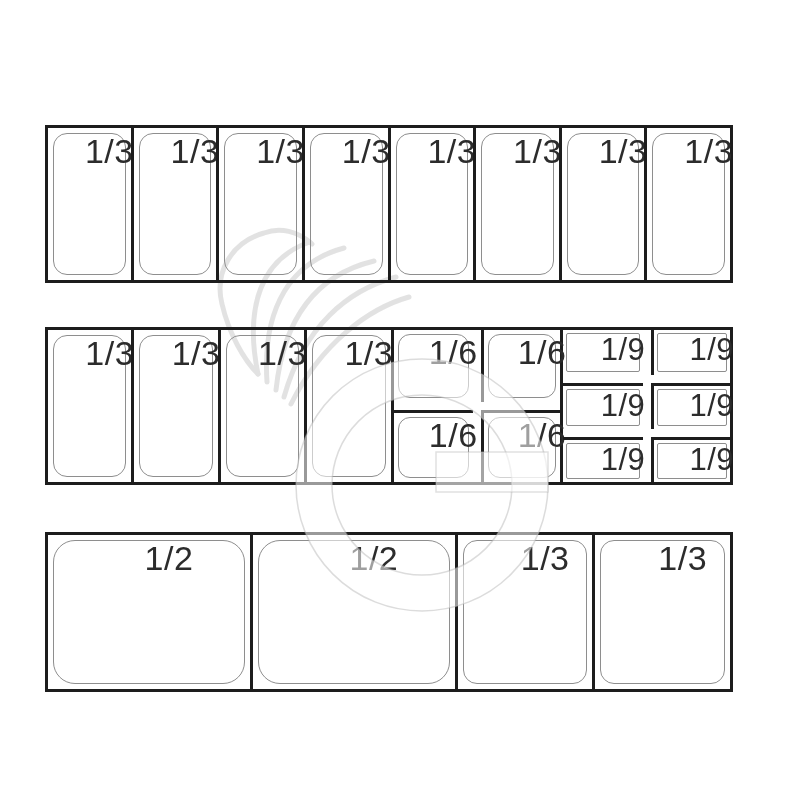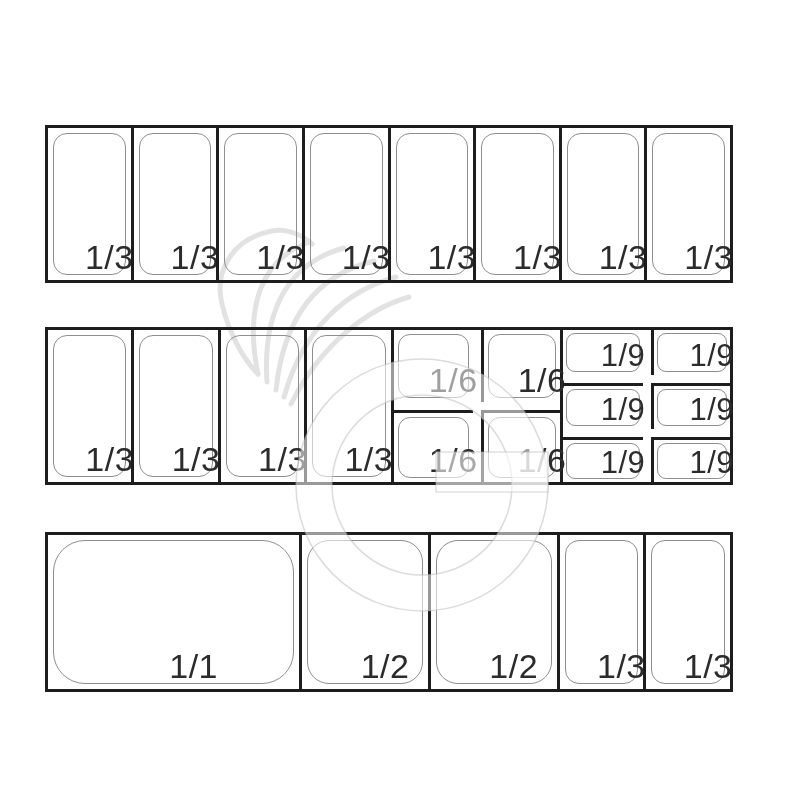--- a/index.html
+++ b/index.html
@@ -35,29 +35,29 @@
   .g6{flex:2 1 0;grid-template-columns:1fr 1fr;grid-template-rows:1fr 1fr;}
   .g9{flex:2 1 0;grid-template-columns:1fr 1fr;grid-template-rows:1fr 1fr 1fr;}
   .sub{position:relative;background:transparent;box-sizing:border-box;}
   .g6 .sub:nth-child(even),.g9 .sub:nth-child(even){border-left:3px solid var(--line);}
   .g6 .sub:nth-child(n+3),.g9 .sub:nth-child(n+3){border-top:3px solid var(--line);}
 
   .pan{
     position:absolute;inset:5px;
     border:1.5px solid var(--pan);
     border-radius:14px;
-    display:flex;align-items:flex-end;justify-content:center;
+    display:flex;align-items:flex-start;justify-content:center;
     background:transparent;
     padding-left:40px;
   }
   .r11{border-radius:32px;}
   .r12{border-radius:22px;}
   .r13{border-radius:14px;}
   .r16{inset:4px;border-radius:12px;}
-  .r19{inset:3px;border-radius:9px;}
+  .r19{inset:3px;border-radius:2px;}
 
   .lbl{font-size:34px;color:var(--ink);line-height:1;letter-spacing:0.5px;}
   .g9 .lbl{font-size:31px;}
 </style>
 </head>
 <body>
 
 <div class="stage">
 
   <svg class="wm" width="800" height="800" viewBox="0 0 800 800">
@@ -185,25 +185,20 @@
         </div>
         <div class="sub">
           <div class="pan r19">
             <span class="lbl">1/9</span>
           </div>
         </div>
       </div>
     </section>
 
   <section class="row row-c" id="row-bottom">
-      <div class="cell" style="flex-grow:3">
-        <div class="pan r11">
-          <span class="lbl">1/1</span>
-        </div>
-      </div>
       <div class="cell" style="flex-grow:1.5">
         <div class="pan r12">
           <span class="lbl">1/2</span>
         </div>
       </div>
       <div class="cell" style="flex-grow:1.5">
         <div class="pan r12">
           <span class="lbl">1/2</span>
         </div>
       </div>

